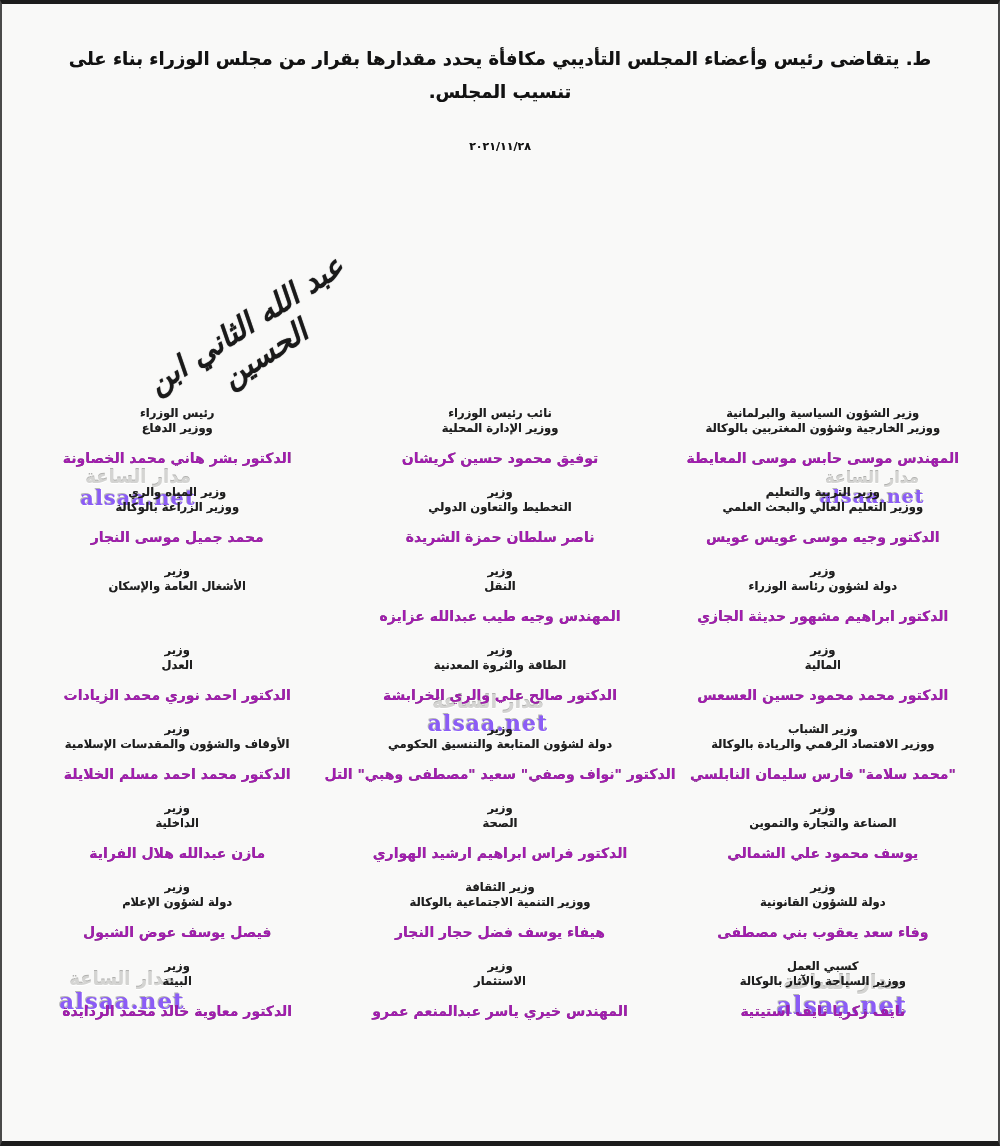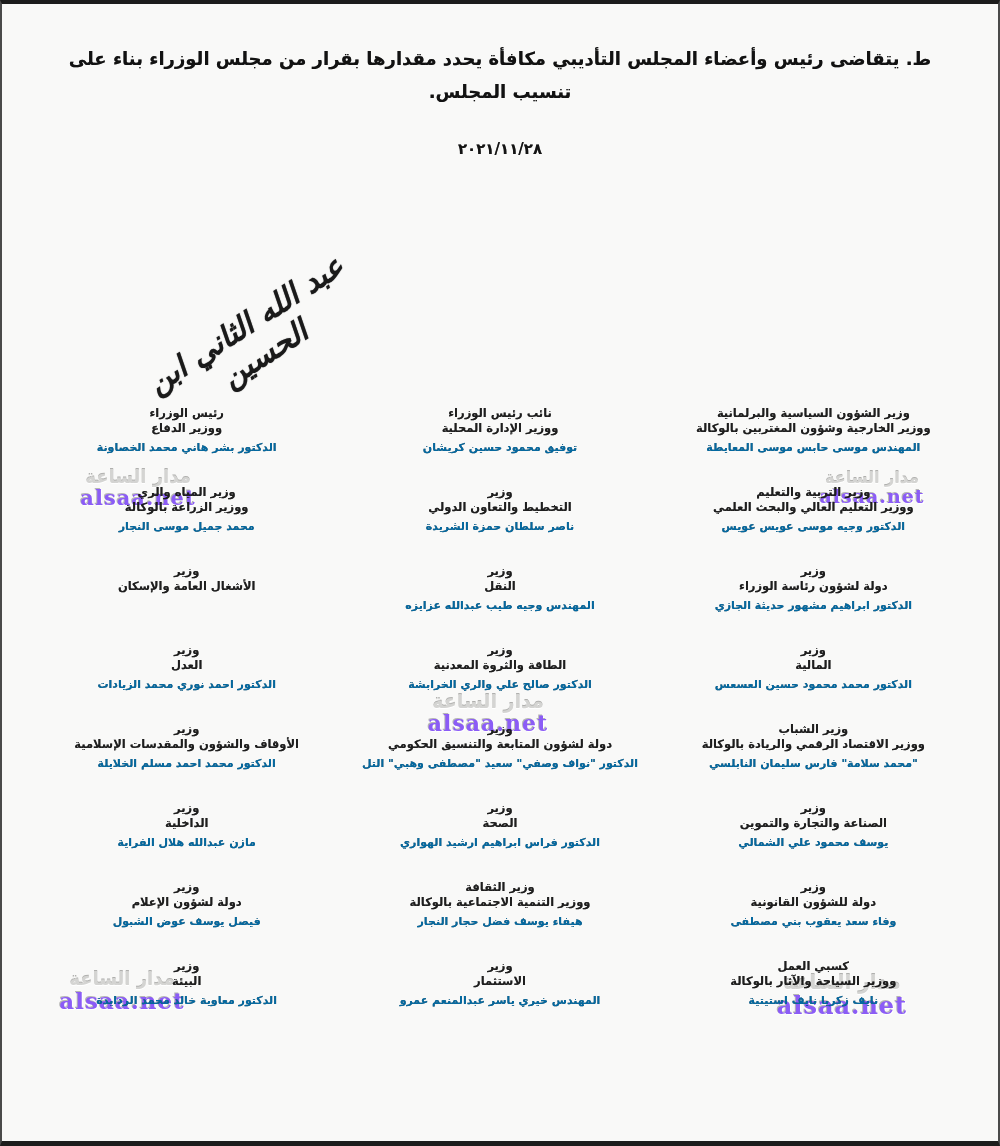--- a/index.html
+++ b/index.html
@@ -23,21 +23,21 @@
     text-align:center;direction:rtl;
     font-size:18px;font-weight:bold;line-height:1.85;
     color:#121212;
     text-shadow:0 0 .5px rgba(0,0,0,.55);
     z-index:3;
   }
   
   .date{
     position:absolute;top:136px;left:0;right:0;
     text-align:center;direction:rtl;
-    font-size:15px;font-weight:bold;letter-spacing:1px;
+    font-size:11px;font-weight:bold;letter-spacing:1px;
     text-shadow:0 0 .5px rgba(0,0,0,.55);
     z-index:3;
   }
   
   .signature{
     position:absolute;top:300px;left:88px;width:330px;
     text-align:center;direction:rtl;
     transform:rotate(-33deg);
     font-family:"DejaVu Sans", sans-serif;
     font-style:italic;font-weight:bold;
@@ -58,22 +58,22 @@
     display:flex;flex-direction:column;
     align-items:center;justify-content:flex-start;
     padding-top:2px;text-align:center;direction:rtl;
   }
   .entry .t{
     font-size:11.5px;font-weight:bold;line-height:14.5px;
     color:#1e1e1e;white-space:nowrap;
     text-shadow:0 0 .4px rgba(0,0,0,.5);
   }
   .entry .n{
-    font-size:11px;font-weight:bold;line-height:19px;
-    margin-top:3px;color:#0369a1;white-space:nowrap;
+    font-size:14px;font-weight:bold;line-height:19px;
+    margin-top:14px;color:#a21caf;white-space:nowrap;
     text-shadow:0 0 .5px rgba(0,0,0,.6);
   }
   
   .wm{
     position:absolute;text-align:center;z-index:1;
     pointer-events:none;user-select:none;line-height:1.05;
   }
   .wm .ar{
     display:block;direction:rtl;font-weight:bold;
     color:#d4d4d2;

